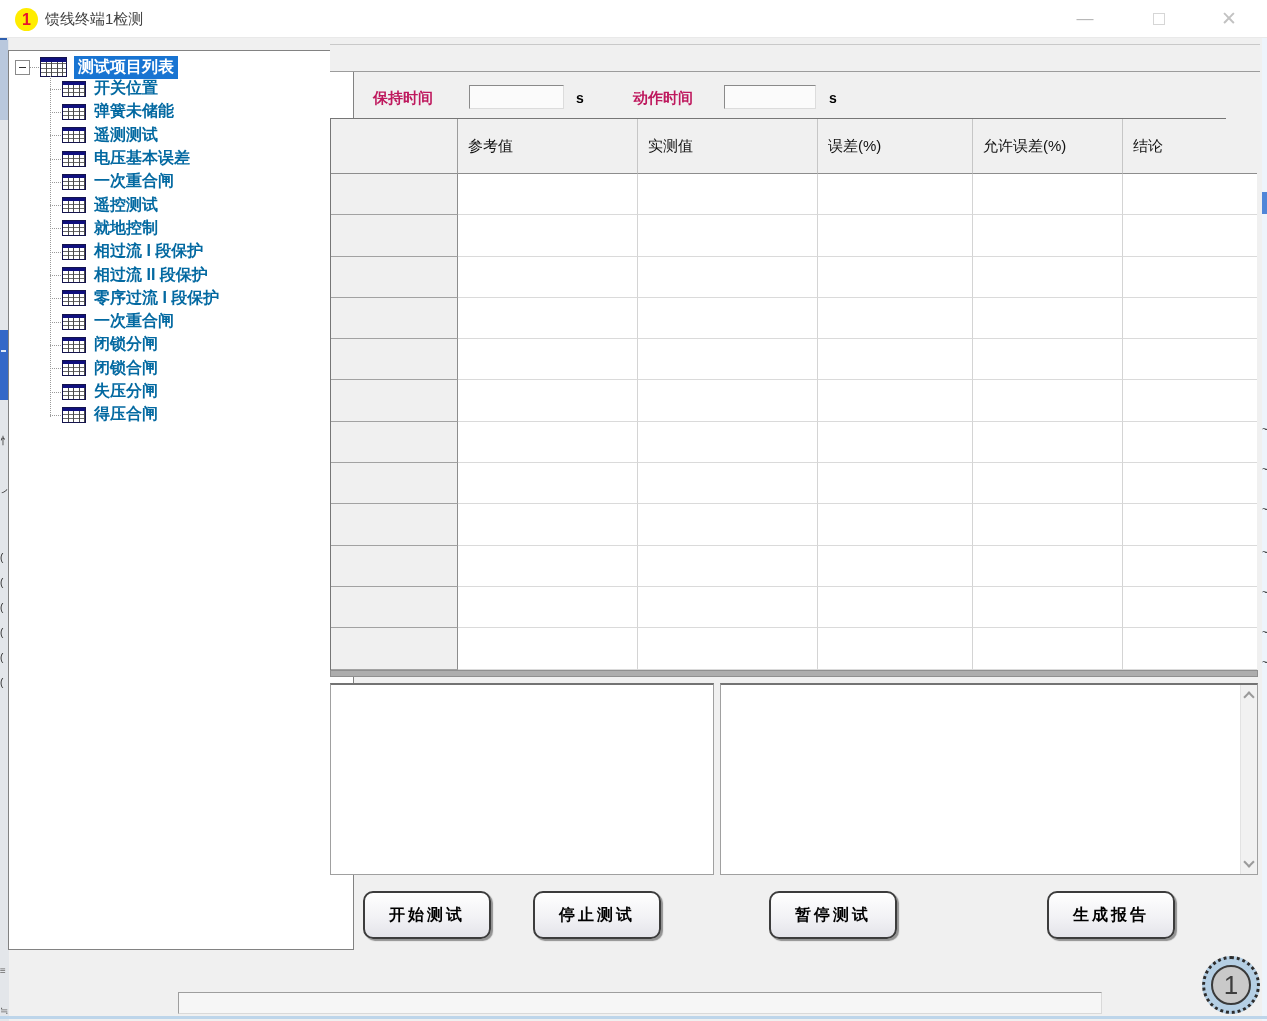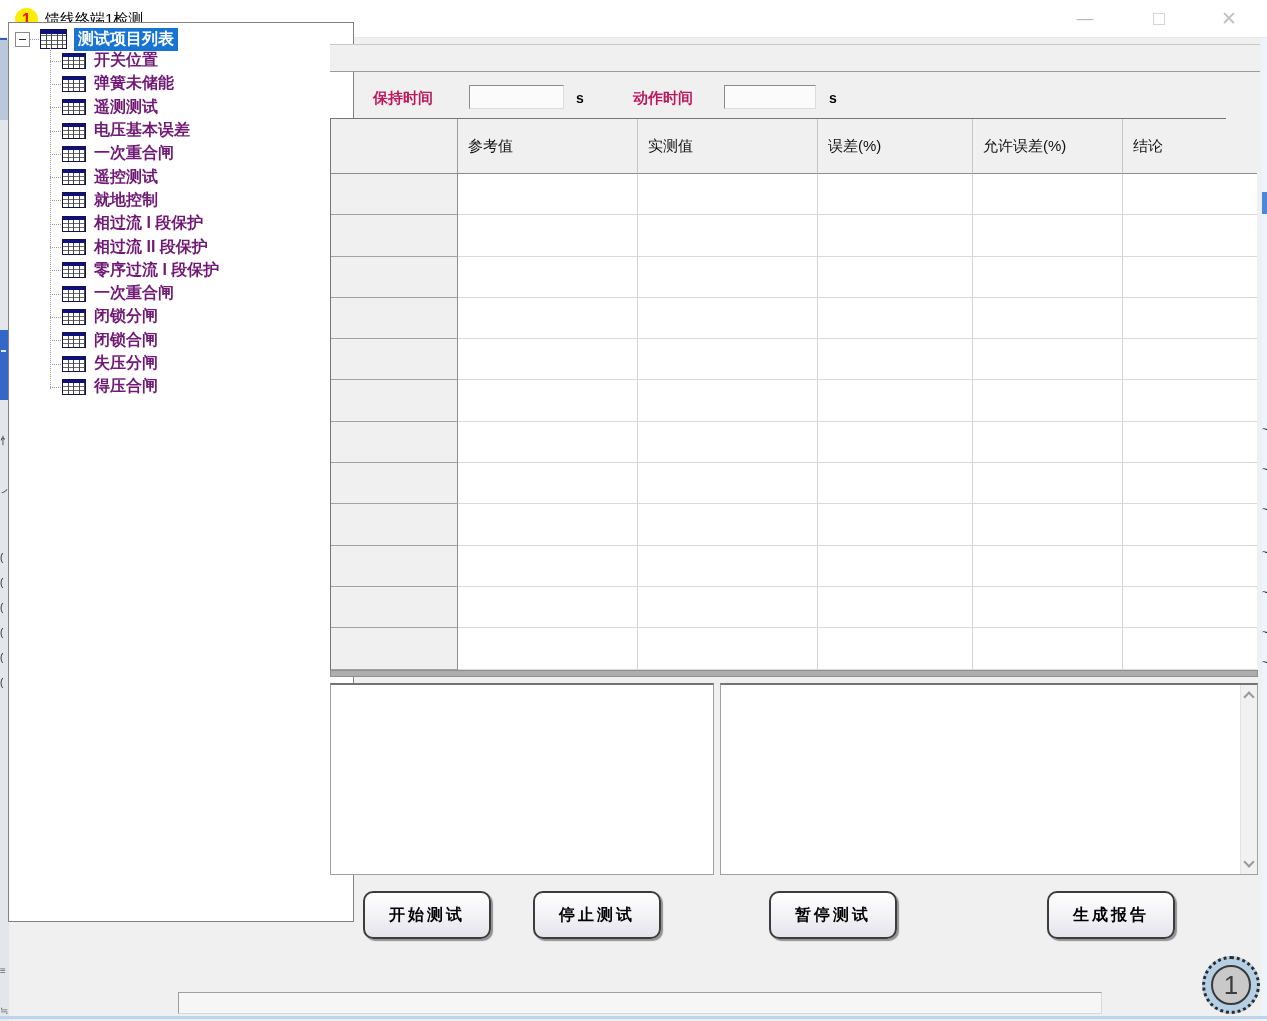--- a/index.html
+++ b/index.html
@@ -3,54 +3,54 @@
 <meta charset="utf-8">
 <style>
   * { margin:0; padding:0; box-sizing:border-box; }
   html,body { width:1267px; height:1021px; overflow:hidden; }
   body { font-family:"Liberation Sans", sans-serif; }
   .screen { position:relative; width:1267px; height:1021px; background:#f0f0f0; overflow:hidden; }
 
   
   .titlebar { position:absolute; left:0; top:0; width:1267px; height:38px; background:#ffffff; border-bottom:1px solid #e9e9e9; }
   .title-badge { position:absolute; left:15px; top:8px; width:23px; height:23px; border-radius:50%; background:#ffec00; color:#e8112d; font-weight:bold; font-size:16px; text-align:center; line-height:23px; }
-  .title-text { position:absolute; left:45px; top:10px; font-size:15px; color:#000000; }
+  .title-text { position:absolute; left:45px; top:10px; font-size:15px; color:#404040; }
   .win-btn { position:absolute; top:6px; width:34px; height:26px; color:#b7b7b7; font-size:17px; text-align:center; line-height:26px; }
   .btn-min { left:1068px; }
   .btn-max { left:1142px; }
   .btn-max .maxbox { display:inline-block; width:12px; height:12px; border:1px solid #d6d6d6; margin-top:7px; }
   .btn-close { left:1212px; font-size:19px; color:#c2c2c2; }
 
   
   .edge { position:absolute; pointer-events:none; }
   .left-strip { left:0; top:38px; width:9px; height:983px; background:#e3e6ea; }
   .right-strip { left:1262px; top:0; width:5px; height:1021px; background:#eef4fb; }
   .frag { position:absolute; }
   .squig { position:absolute; font-size:10px; color:#2a2a2a; line-height:10px; }
 
   
-  .tree-panel { position:absolute; left:8px; top:22px; width:346px; height:900px; background:#ffffff; border:1px solid #828282; }
+  .tree-panel { position:absolute; left:8px; top:50px; width:346px; height:900px; background:#ffffff; border:1px solid #828282; }
   .tree-root-row { position:absolute; left:6px; top:5px; height:22px; display:flex; align-items:center; }
   .expander { width:15px; height:15px; border:1px solid #8a8a8a; background:#fff; position:relative; flex:none; }
   .expander::after { content:""; position:absolute; left:3px; top:6px; width:7px; height:1px; background:#333; }
   .root-stub { width:9px; border-top:1px dotted #9a9a9a; flex:none; }
   .tbl-icon { position:relative; width:24px; height:16px; background:#fff; border:1px solid #14144d; flex:none; margin-right:8px; }
   .tbl-icon::before { content:""; position:absolute; left:0; top:0; right:0; height:3px; background:#10107e; }
   .tbl-icon::after { content:""; position:absolute; left:0; top:3px; right:0; bottom:0;
       background-image:repeating-linear-gradient(90deg, transparent 0 4.6px, #4a4a4a 4.6px 5.6px),
                        repeating-linear-gradient(0deg, transparent 0 3.2px, #6a6a6a 3.2px 4.2px); }
   .root-icon { width:27px; height:20px; margin:0 7px 0 1px; }
   .root-icon::before { height:4px; }
   .root-icon::after { top:4px; }
   .tree-root-label { background:#1874d2; color:#ffffff; font-weight:bold; font-size:16px; padding:1px 4px; white-space:nowrap; }
   .tree-vline { position:absolute; left:41px; top:25px; width:1px; height:341px; border-left:1px dotted #9a9a9a; }
   .tree-children { position:absolute; left:0; top:26px; right:0; list-style:none; }
   .tree-item { height:23.3px; display:flex; align-items:center; padding-left:53px; position:relative; }
   .tree-item::before { content:""; position:absolute; left:41px; top:50%; width:11px; border-top:1px dotted #9a9a9a; }
-  .tree-label { font-weight:bold; font-size:16px; color:#701a75; white-space:nowrap; }
+  .tree-label { font-weight:bold; font-size:16px; color:#0369a1; white-space:nowrap; }
 
   
   .top-strip { position:absolute; left:330px; top:44px; width:930px; height:28px; background:#f0f0f0; border-top:1px solid #c9c9c9; border-bottom:1px solid #9c9c9c; }
   .param-label { position:absolute; top:89px; font-weight:bold; font-size:15px; color:#be185d; }
   .lbl-hold { left:373px; }
   .lbl-action { left:633px; }
   .field { position:absolute; top:85px; width:95px; height:24px; background:#fbfbfb; border:1px solid #8a8a8a; border-bottom-color:#dcdcdc; border-right-color:#dcdcdc; font-size:14px; padding:0 4px; }
   .fld-hold { left:469px; }
   .fld-action { left:724px; width:92px; }
   .unit { position:absolute; top:90px; font-weight:bold; font-size:14px; color:#000; }

